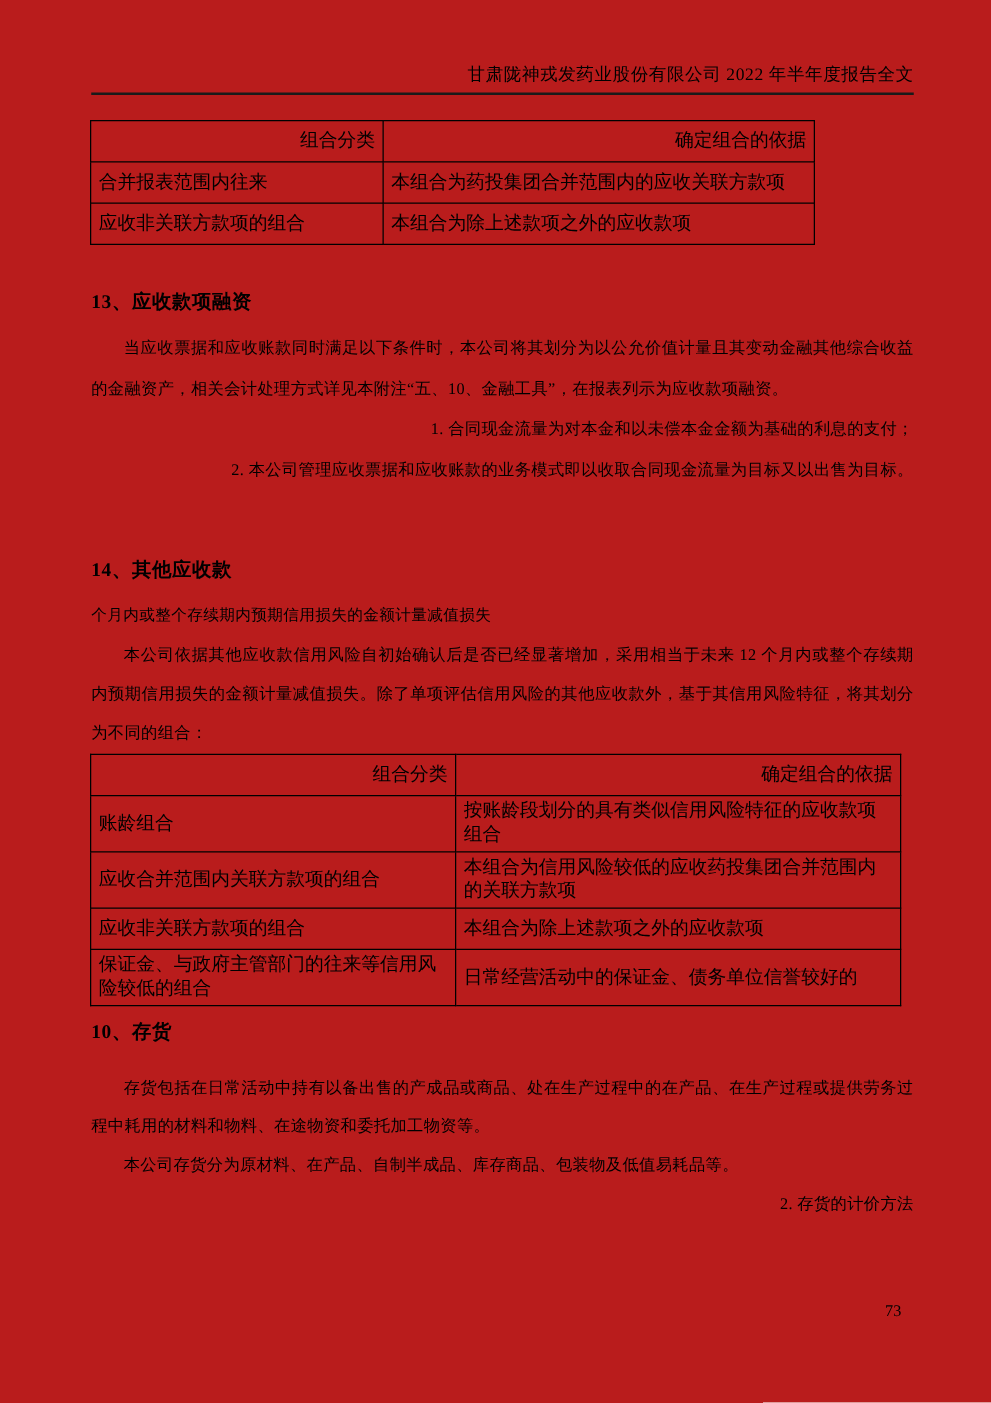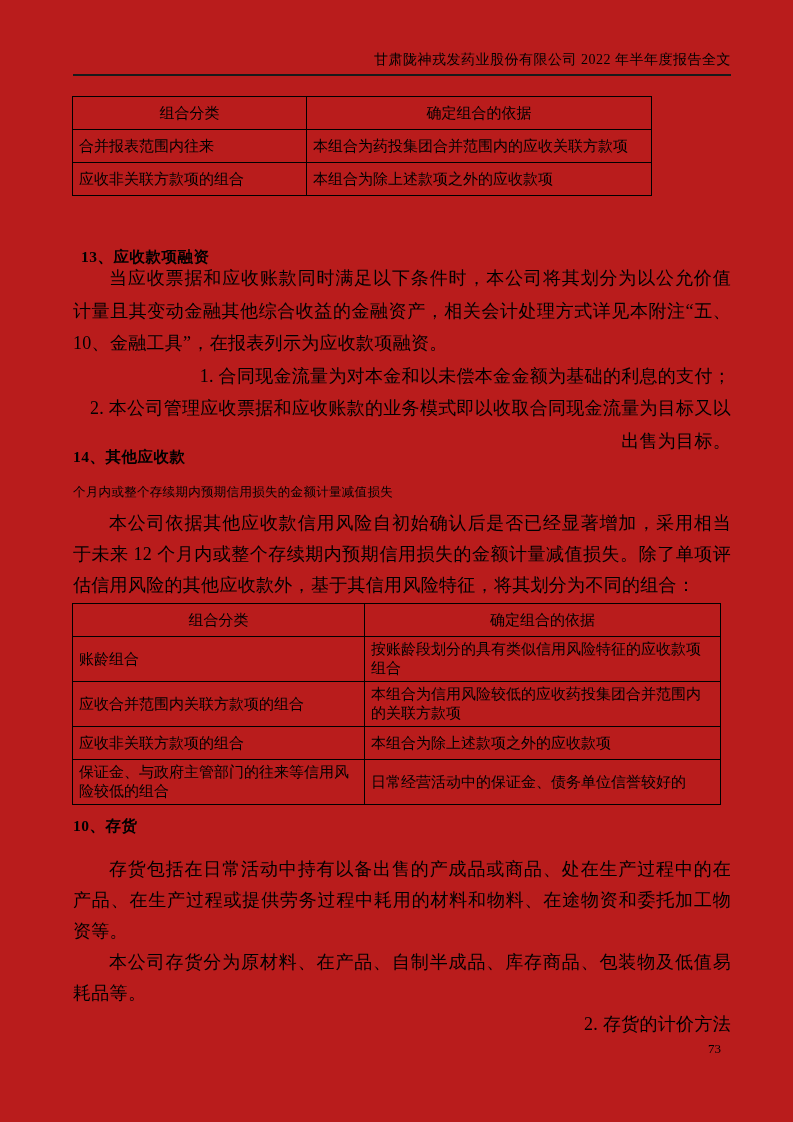--- a/index.html
+++ b/index.html
@@ -41,45 +41,45 @@
     font-size: 15px;
   }
   table.doc-table td, table.doc-table th {
     border: 1.5px solid #000;
     padding: 3px 6px;
     line-height: 19px;
     font-weight: normal;
     vertical-align: middle;
     word-break: break-all;
   }
-  table.doc-table th { text-align: center; height: 26px; }
+  table.doc-table th { text-align: right; height: 26px; }
   table.doc-table td { text-align: left; height: 26px; }
 
   #table1 { top: 96px; left: 72px; width: 579px; }
   #table2 { top: 603px; left: 72px; width: 648px; }
 
   
   .sec-heading {
     position: absolute;
     left: 73px;
     font-size: 15.5px;
     font-weight: bold;
     line-height: 1.15;
     letter-spacing: 0.5px;
     white-space: nowrap;
   }
-  #h13 { top: 248px; margin-left: 8px; }
+  #h13 { top: 233px; }
   #h14 { top: 448px; }
   #h15 { top: 817px; }
 
   .text-block {
     position: absolute;
     left: 73px;
     width: 658px;
-    font-size: 18px;
+    font-size: 13px;
   }
   .text-block p { margin: 0; }
   .para {
     text-align: justify;
     text-indent: 2em;
     letter-spacing: 0.3px;
   }
   .list-line { margin-left: 2em; letter-spacing: 0.3px; text-align: right; }
 
   #sec13-text { top: 262px; line-height: 32.5px; }

